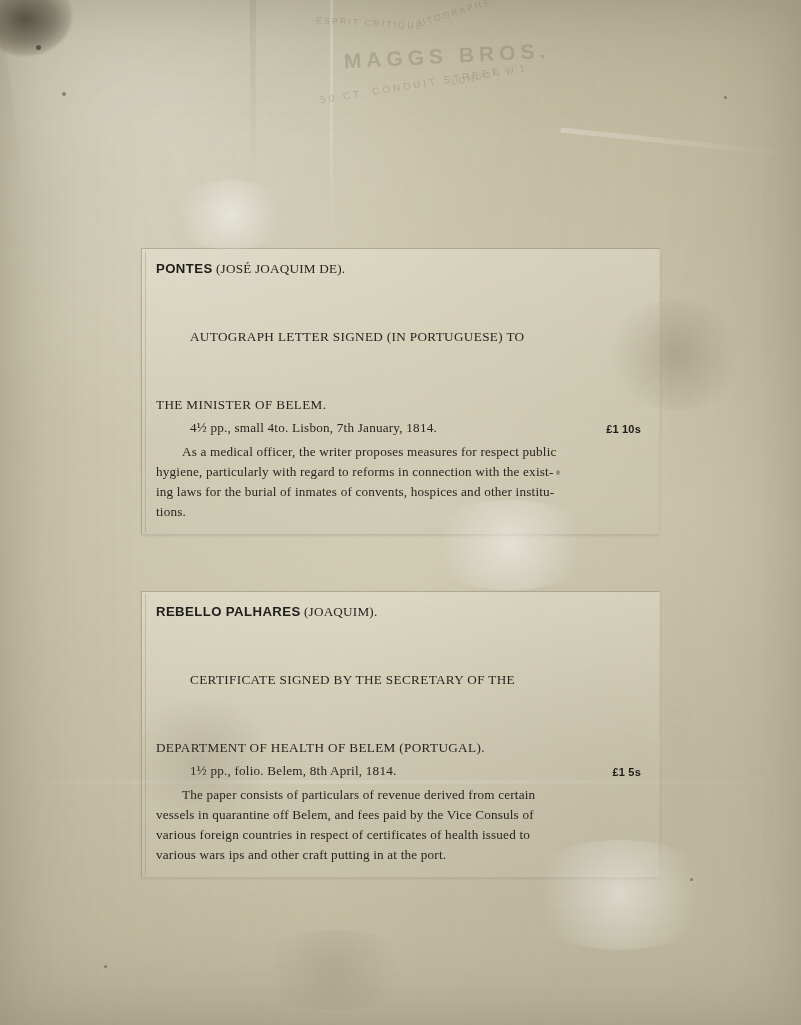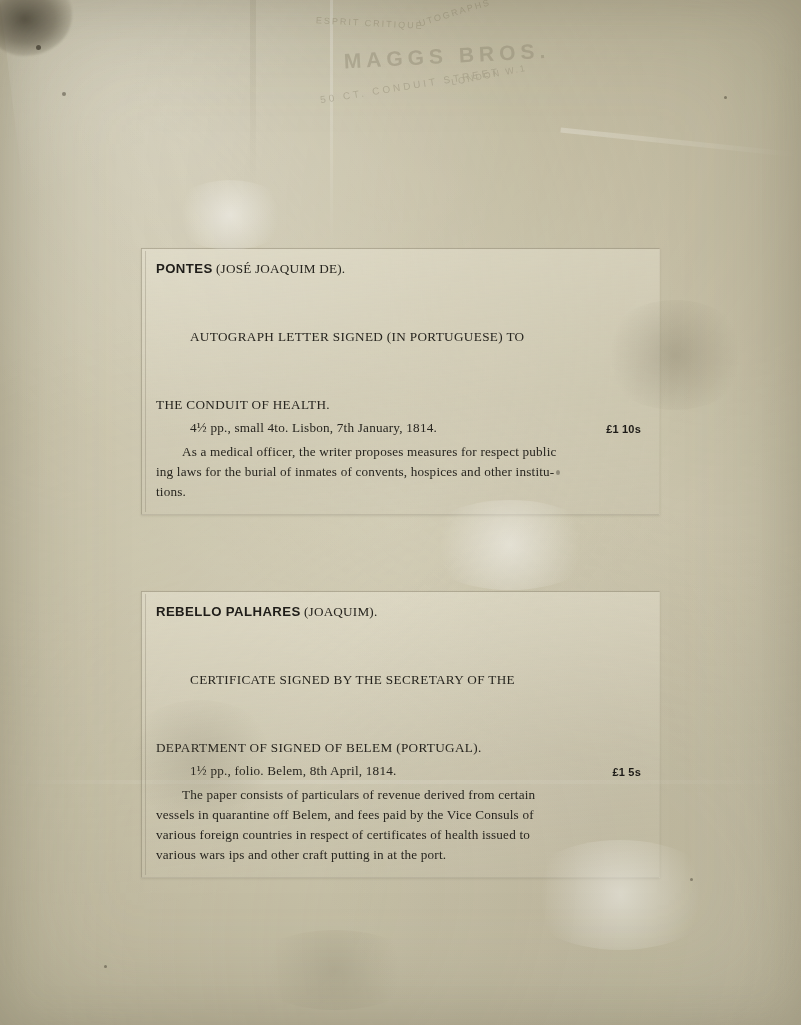--- a/index.html
+++ b/index.html
@@ -274,41 +274,42 @@
     <div class="stamp-sub2">LONDON W.1</div>
   </div>
 
   <div class="entry" id="entry-1">
     <p class="headline">
       <span class="author">PONTES</span>
       <span class="author-qualifier">(JOSÉ JOAQUIM DE).</span>
     </p>
     <div class="title-lines">
       <span class="tl first">AUTOGRAPH LETTER SIGNED (IN PORTUGUESE) TO</span>
-      <span class="tl cont">THE CONDUIT OF HEALTH.</span>
+      <span class="tl cont">THE MINISTER OF BELEM.</span>
     </div>
     <div class="physdesc">
       <span class="pd-text">4½ pp., small 4to.  Lisbon, 7th January, 1814.</span>
       <span class="price">£1 10s</span>
     </div>
     <p class="note">
       <span class="nl firstline">As a medical officer, the writer proposes measures for respect public</span>
+      <span class="nl">hygiene, particularly with regard to reforms in connection with the exist-</span>
       <span class="nl">ing laws for the burial of inmates of convents, hospices and other institu-</span>
       <span class="nl">tions.</span>
     </p>
   </div>
 
   <div class="entry" id="entry-2">
     <p class="headline">
       <span class="author">REBELLO PALHARES</span>
       <span class="author-qualifier">(JOAQUIM).</span>
     </p>
     <div class="title-lines">
       <span class="tl first">CERTIFICATE SIGNED BY THE SECRETARY OF THE</span>
-      <span class="tl cont">DEPARTMENT OF SIGNED OF BELEM (PORTUGAL).</span>
+      <span class="tl cont">DEPARTMENT OF HEALTH OF BELEM (PORTUGAL).</span>
     </div>
     <div class="physdesc">
       <span class="pd-text">1½ pp., folio.  Belem, 8th April, 1814.</span>
       <span class="price">£1 5s</span>
     </div>
     <p class="note">
       <span class="nl firstline">The paper consists of particulars of revenue derived from certain</span>
       <span class="nl">vessels in quarantine off Belem, and fees paid by the Vice Consuls of</span>
       <span class="nl">various foreign countries in respect of certificates of health issued to</span>
       <span class="nl">various wars ips and other craft putting in at the port.</span>

